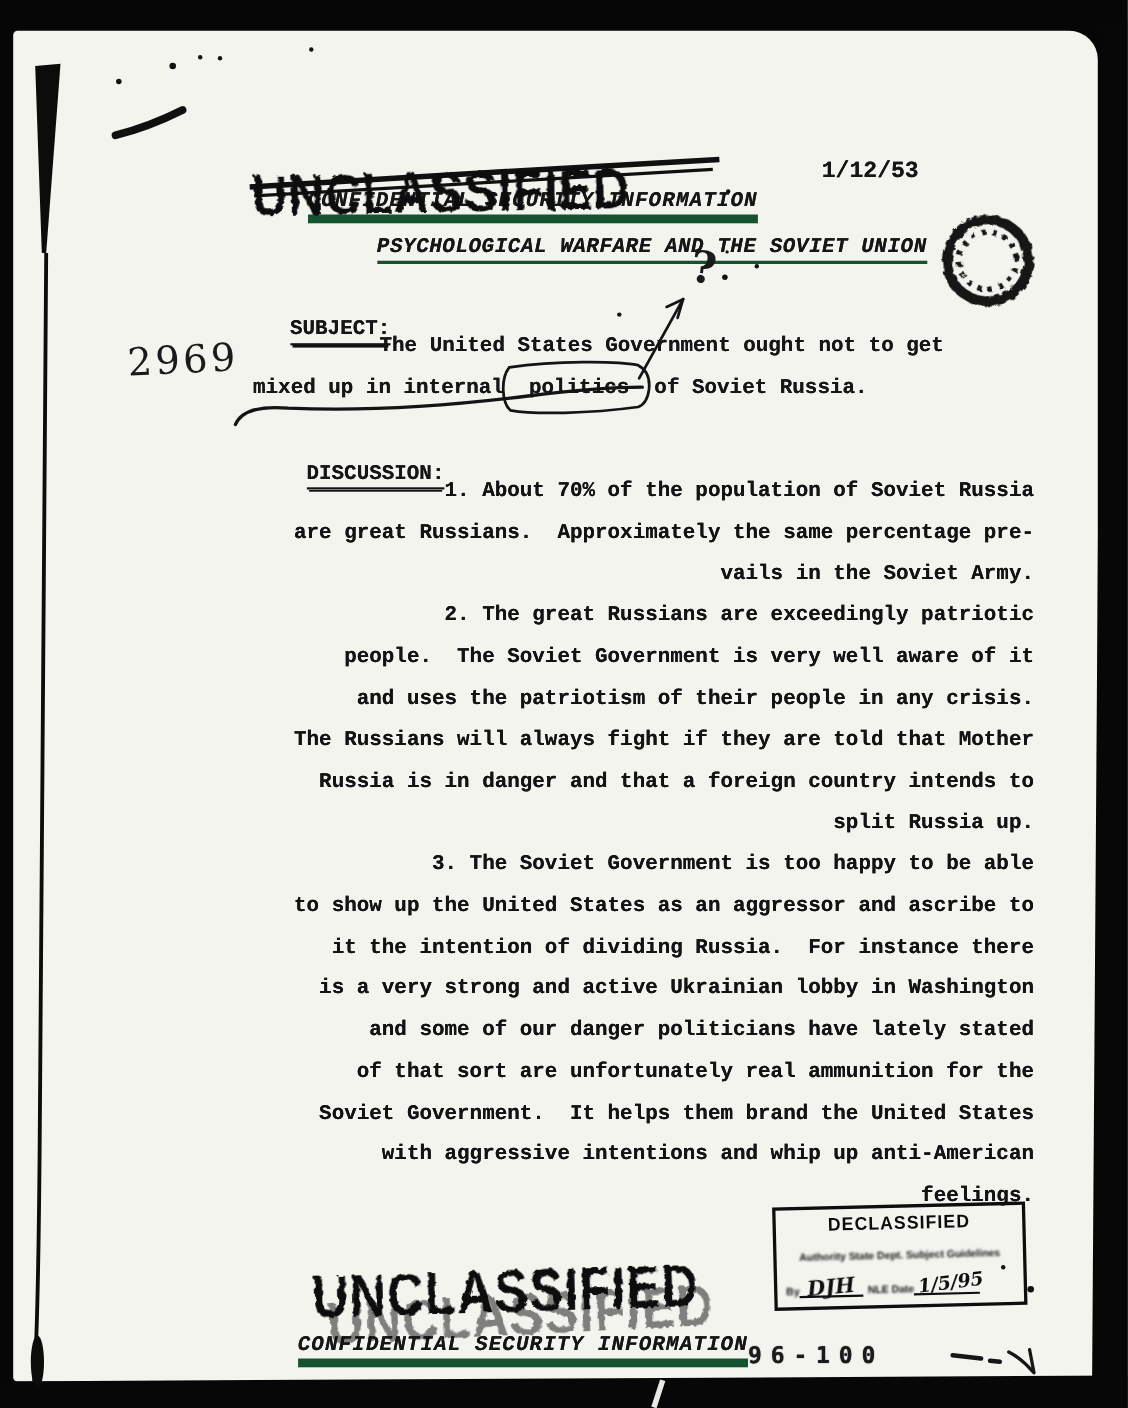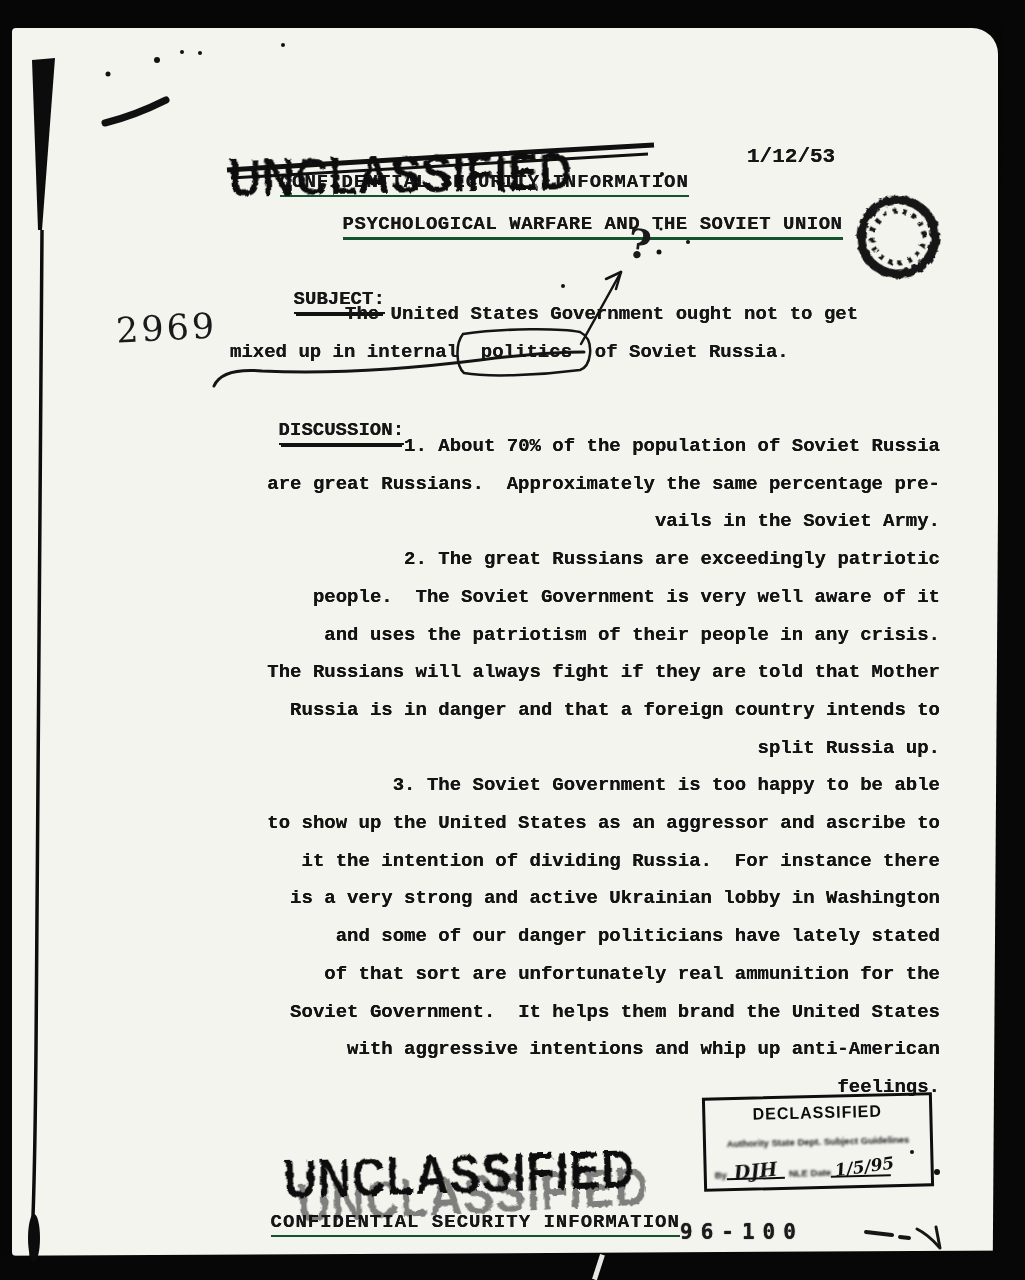--- a/index.html
+++ b/index.html
@@ -7,21 +7,21 @@
           font-family:"Liberation Mono",monospace;color:#131313;}
   .page{position:absolute;left:12px;top:28px;width:986px;height:1228px;background:#f4f4ef;
         border-radius:4px 26px 10px 4px;}
   .rightborder{position:absolute;left:997px;top:20px;width:40px;height:1270px;background:#070707;
         transform:rotate(0.4deg);}
   .bottomborder{position:absolute;left:-12px;top:1253px;width:1100px;height:60px;background:#070707;
         transform:rotate(-0.3deg);}
   .typed{position:absolute;font-family:"Liberation Mono",monospace;font-weight:700;
          white-space:pre;color:#161616;text-shadow:0 0 0.6px #161616;}
   .t19{font-size:19px;line-height:24px;}
-  .underline{border-bottom:2px solid #14532d;padding-bottom:2px;}
+  .underline{border-bottom:8px solid #14532d;padding-bottom:2px;font-style:italic;}
   .dblunderline{border-bottom:2px solid #111;box-shadow:0 4px 0 -2px #111;padding-bottom:2px;}
   .title{letter-spacing:0.5px;}
   .classif{letter-spacing:1px;}
   .body-text{position:absolute;left:230px;top:428px;width:710px;font-size:19px;line-height:37.7px;}
   .body-text div{white-space:pre;font-weight:700;text-shadow:0 0 0.6px #161616;text-align:right;}
   .body-text .indent{text-indent:62px;}
   .hand{position:absolute;font-family:"DejaVu Serif",serif;font-style:italic;color:#1a1a1a;}
   .note2969{left:116px;top:308px;font-size:35px;font-style:normal;letter-spacing:3px;
             transform:rotate(-3deg);font-weight:500;}
   .qmark{left:628px;top:220px;font-size:40px;font-weight:700;transform:rotate(7deg);font-style:normal;}
@@ -59,21 +59,21 @@
   <div class="typed t19 classif" style="left:230px;top:146px;">
     <span class="underline">CONFIDENTIAL SECURITY INFORMATION</span>
   </div>
 
   <div class="typed" style="left:747px;top:145px;font-size:21px;">1/12/53</div>
 
   <div class="typed t19 title" style="left:295px;top:188px;">
     <span class="underline" style="border-bottom-width:3px;">PSYCHOLOGICAL WARFARE AND THE SOVIET UNION</span>
   </div>
 
-  <div class="typed t19" style="left:248px;top:263px;">
+  <div class="typed t19" style="left:218px;top:263px;">
     <span class="dblunderline">SUBJECT:</span>
   </div>
   <div class="typed t19" style="left:345px;top:302px;">The United States Government ought not to get</div>
   <div class="typed t19" style="left:230px;top:340px;">mixed up in internal  politics  of Soviet Russia.</div>
 
   <div class="hand note2969">2969</div>
 
   <div class="hand qmark">?</div>
 
   <div class="typed t19" style="left:233px;top:394px;">

